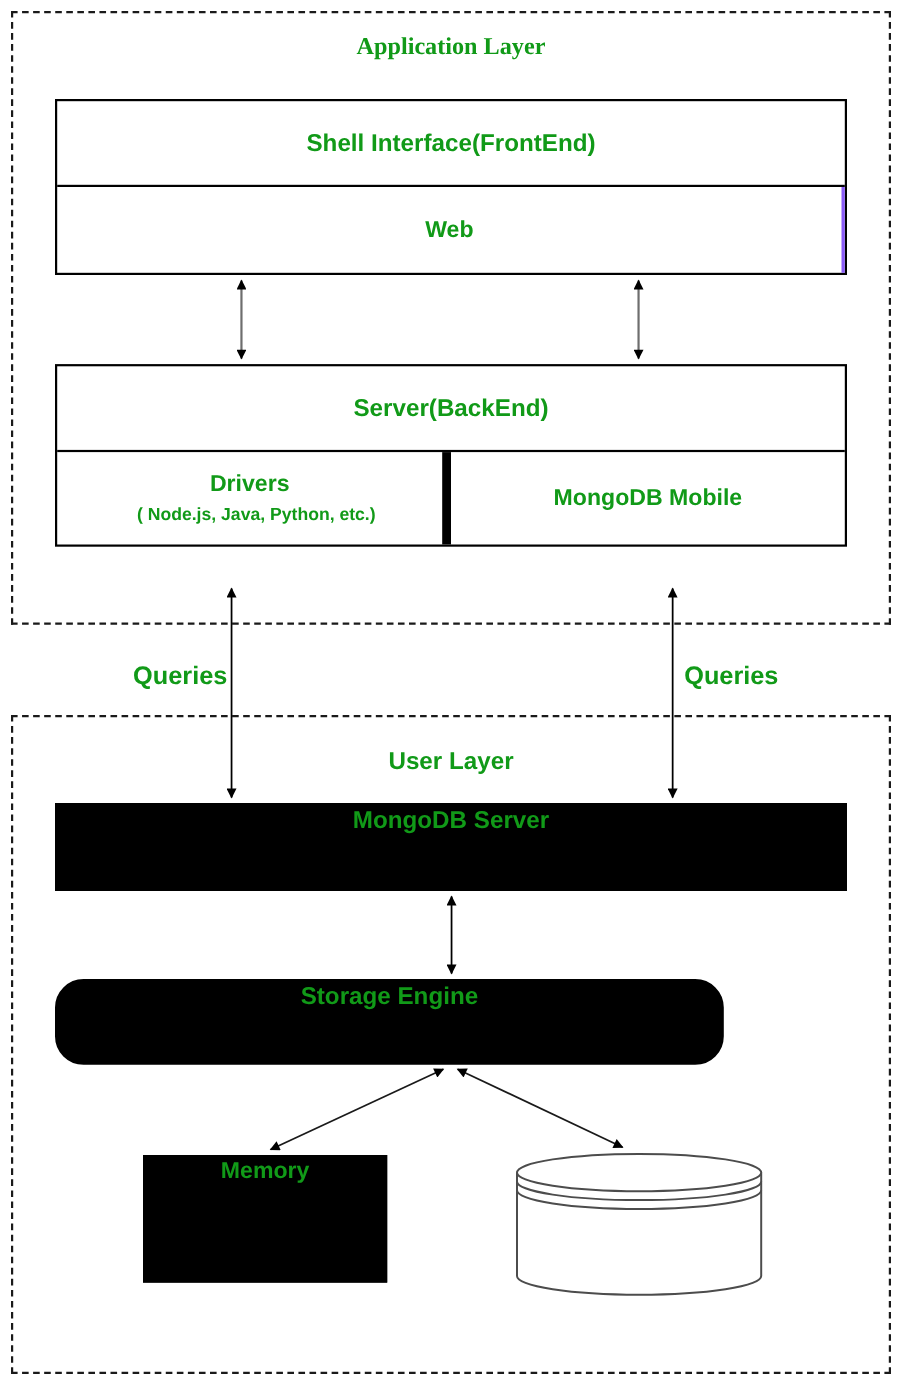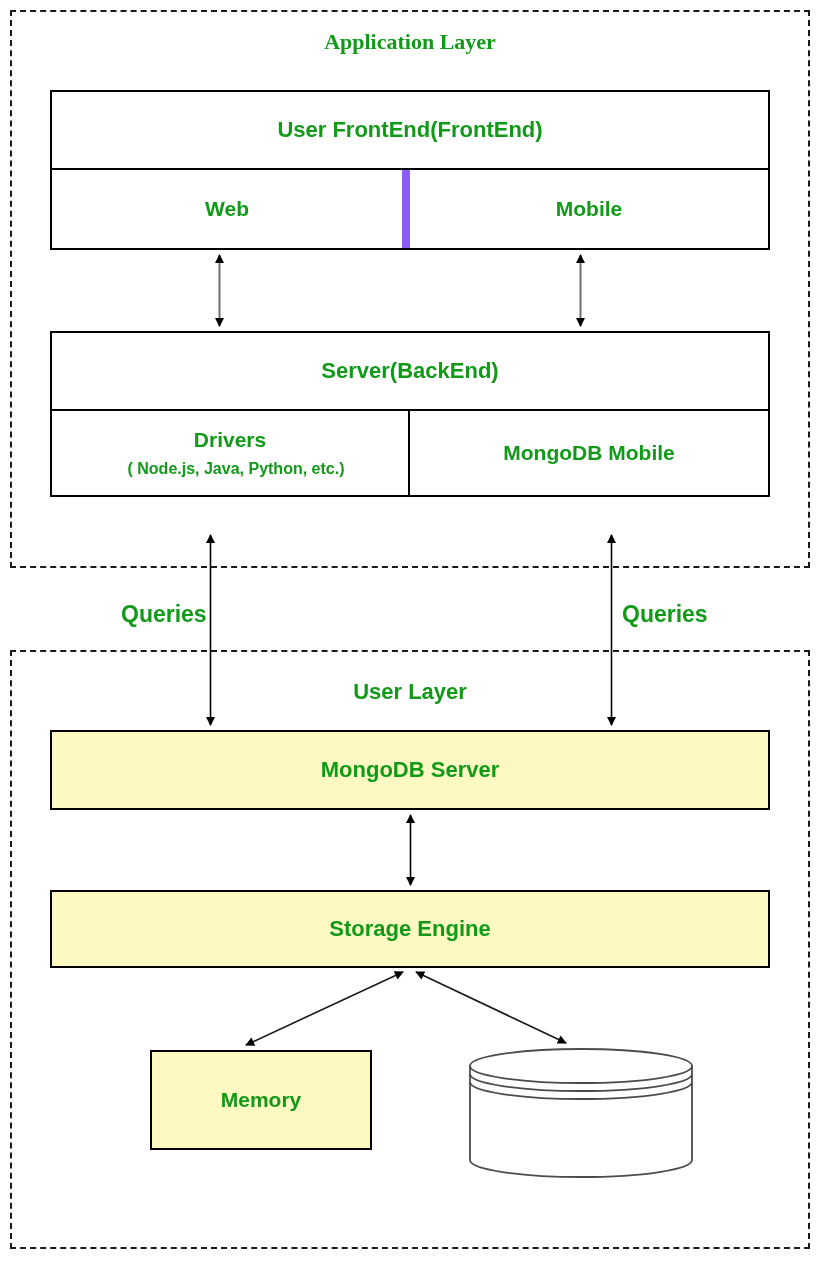--- a/index.html
+++ b/index.html
@@ -32,64 +32,61 @@
   }
   .box-cells-row{
     flex:1 1 auto;
     display:flex;
   }
   .cell{
     flex:1 1 50%;
     display:flex;flex-direction:column;align-items:center;justify-content:center;
     box-sizing:border-box;
   }
-  .cell.divided-gray{border-right:8px solid #8b5cf6;}
-  .cell.divided-black{border-right:2px solid #000000;}
+  .cell.divided-gray{border-right:3px solid #8b5cf6;}
+  .cell.divided-black{border-right:8px solid #000000;}
   .green{
     color:#119a18;
     font-weight:bold;
     text-align:center;
     line-height:1.25;
   }
   .t22{font-size:22px;}
   .t21{font-size:21px;}
   .t17{font-size:23px;}
   .t16{font-size:16px;padding-left:12px;}
   .floating-label{position:absolute;}
   .single-box{
     position:absolute;
     border:2px solid #000000;
     box-sizing:border-box;
-    background:#fef9c3;
-    display:flex;align-items:center;justify-content:center;
+    background:#000000;
+    display:flex;align-items:flex-start;justify-content:center;
   }
   #arrow-overlay{
     position:absolute;left:0;top:0;width:821px;height:1261px;
     pointer-events:none;
   }
 </style>
 </head>
 <body>
 
 <div id="canvas">
 
   <div class="dashed-region" style="left:10px;top:10px;width:800px;height:558px;"></div>
 
   <div class="floating-label green t22" style="left:10px;top:28px;width:800px;font-family:Liberation Serif, serif;">Application Layer</div>
 
   <div class="solid-box" style="left:50px;top:90px;width:720px;height:160px;">
     <div class="box-title-row" style="height:78px;">
-      <div class="green t22">User FrontEnd(FrontEnd)</div>
+      <div class="green t22">Shell Interface(FrontEnd)</div>
     </div>
     <div class="box-cells-row">
       <div class="cell divided-gray">
         <div class="green t21">Web</div>
-      </div>
-      <div class="cell">
-        <div class="green t21">Mobile</div>
       </div>
     </div>
   </div>
 
   <div class="solid-box" style="left:50px;top:331px;width:720px;height:166px;">
     <div class="box-title-row" style="height:78px;">
       <div class="green t22">Server(BackEnd)</div>
     </div>
     <div class="box-cells-row">
       <div class="cell divided-black">
@@ -106,25 +103,25 @@
   <div class="floating-label green t17" style="left:622px;top:600px;width:80px;">Queries</div>
 
   <div class="dashed-region" style="left:10px;top:650px;width:800px;height:599px;"></div>
 
   <div class="floating-label green t22" style="left:10px;top:678px;width:800px;">User Layer</div>
 
   <div class="single-box" style="left:50px;top:730px;width:720px;height:80px;">
     <div class="green t22">MongoDB Server</div>
   </div>
 
-  <div class="single-box" style="left:50px;top:890px;width:720px;height:78px;">
+  <div class="single-box" style="left:50px;top:890px;width:608px;height:78px;border-radius:26px;">
     <div class="green t22">Storage Engine</div>
   </div>
 
-  <div class="single-box" style="left:130px;top:1050px;width:222px;height:100px;margin-left:20px;">
+  <div class="single-box" style="left:130px;top:1050px;width:222px;height:116px;">
     <div class="green t21">Memory</div>
   </div>
 
   <div class="floating-label green t21" style="left:470px;top:1118px;width:222px;">File</div>
 
   <svg id="arrow-overlay" viewBox="0 0 821 1261" xmlns="http://www.w3.org/2000/svg">
     <defs>
       <marker id="ah-black" viewBox="0 0 10 10" refX="9" refY="5" markerWidth="11" markerHeight="9" markerUnits="userSpaceOnUse" orient="auto-start-reverse">
         <path d="M0,0 L10,5 L0,10 Z" fill="#000000"></path>
       </marker>

